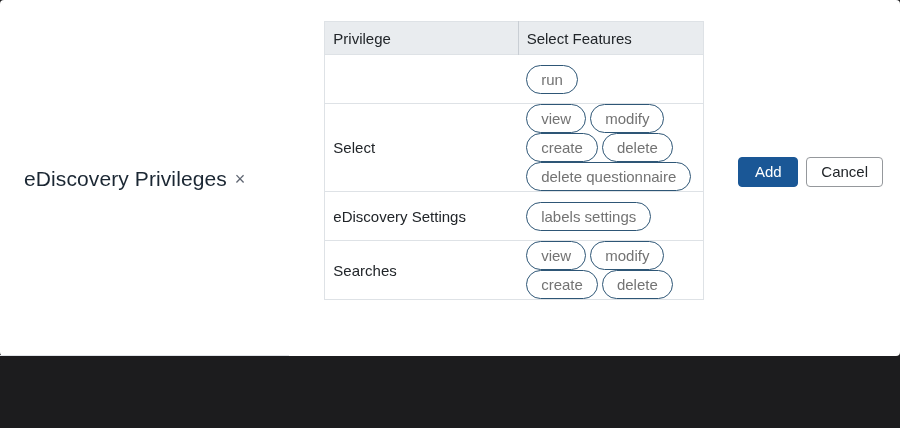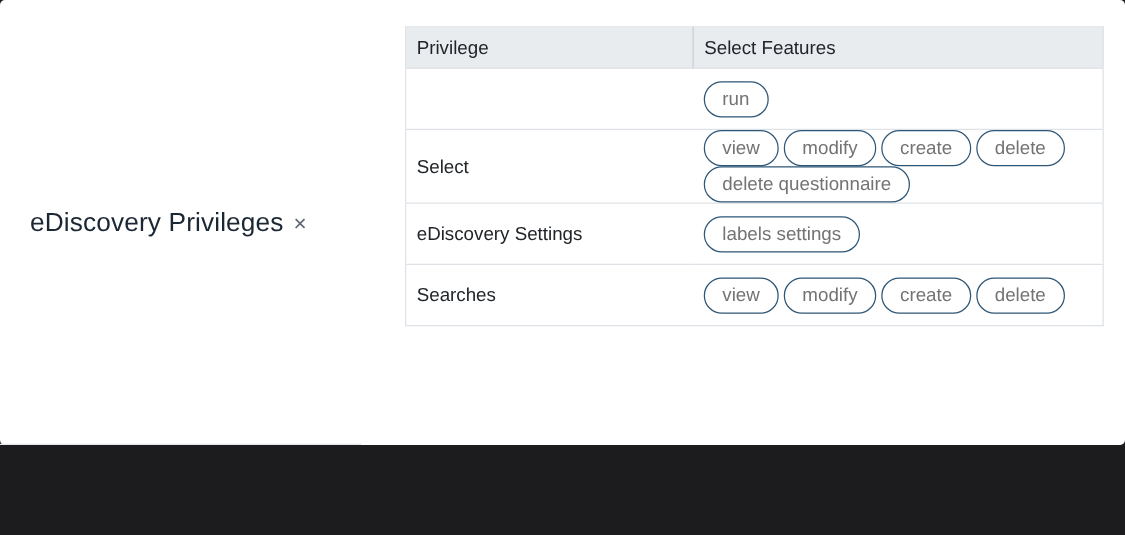--- a/index.html
+++ b/index.html
@@ -157,14 +157,18 @@
             <td><button class="pill">labels settings</button></td>
           </tr>
           <tr>
             <td>Searches</td>
             <td><button class="pill">view</button><button class="pill">modify</button><button class="pill">create</button><button class="pill">delete</button></td>
           </tr>
         </tbody>
     </table>
   </div>
 
+  <div class="dialog-footer">
+    <button class="btn btn-primary">Add</button>
+    <button class="btn btn-secondary">Cancel</button>
+  </div>
 
 </div>
 
 </body></html>

